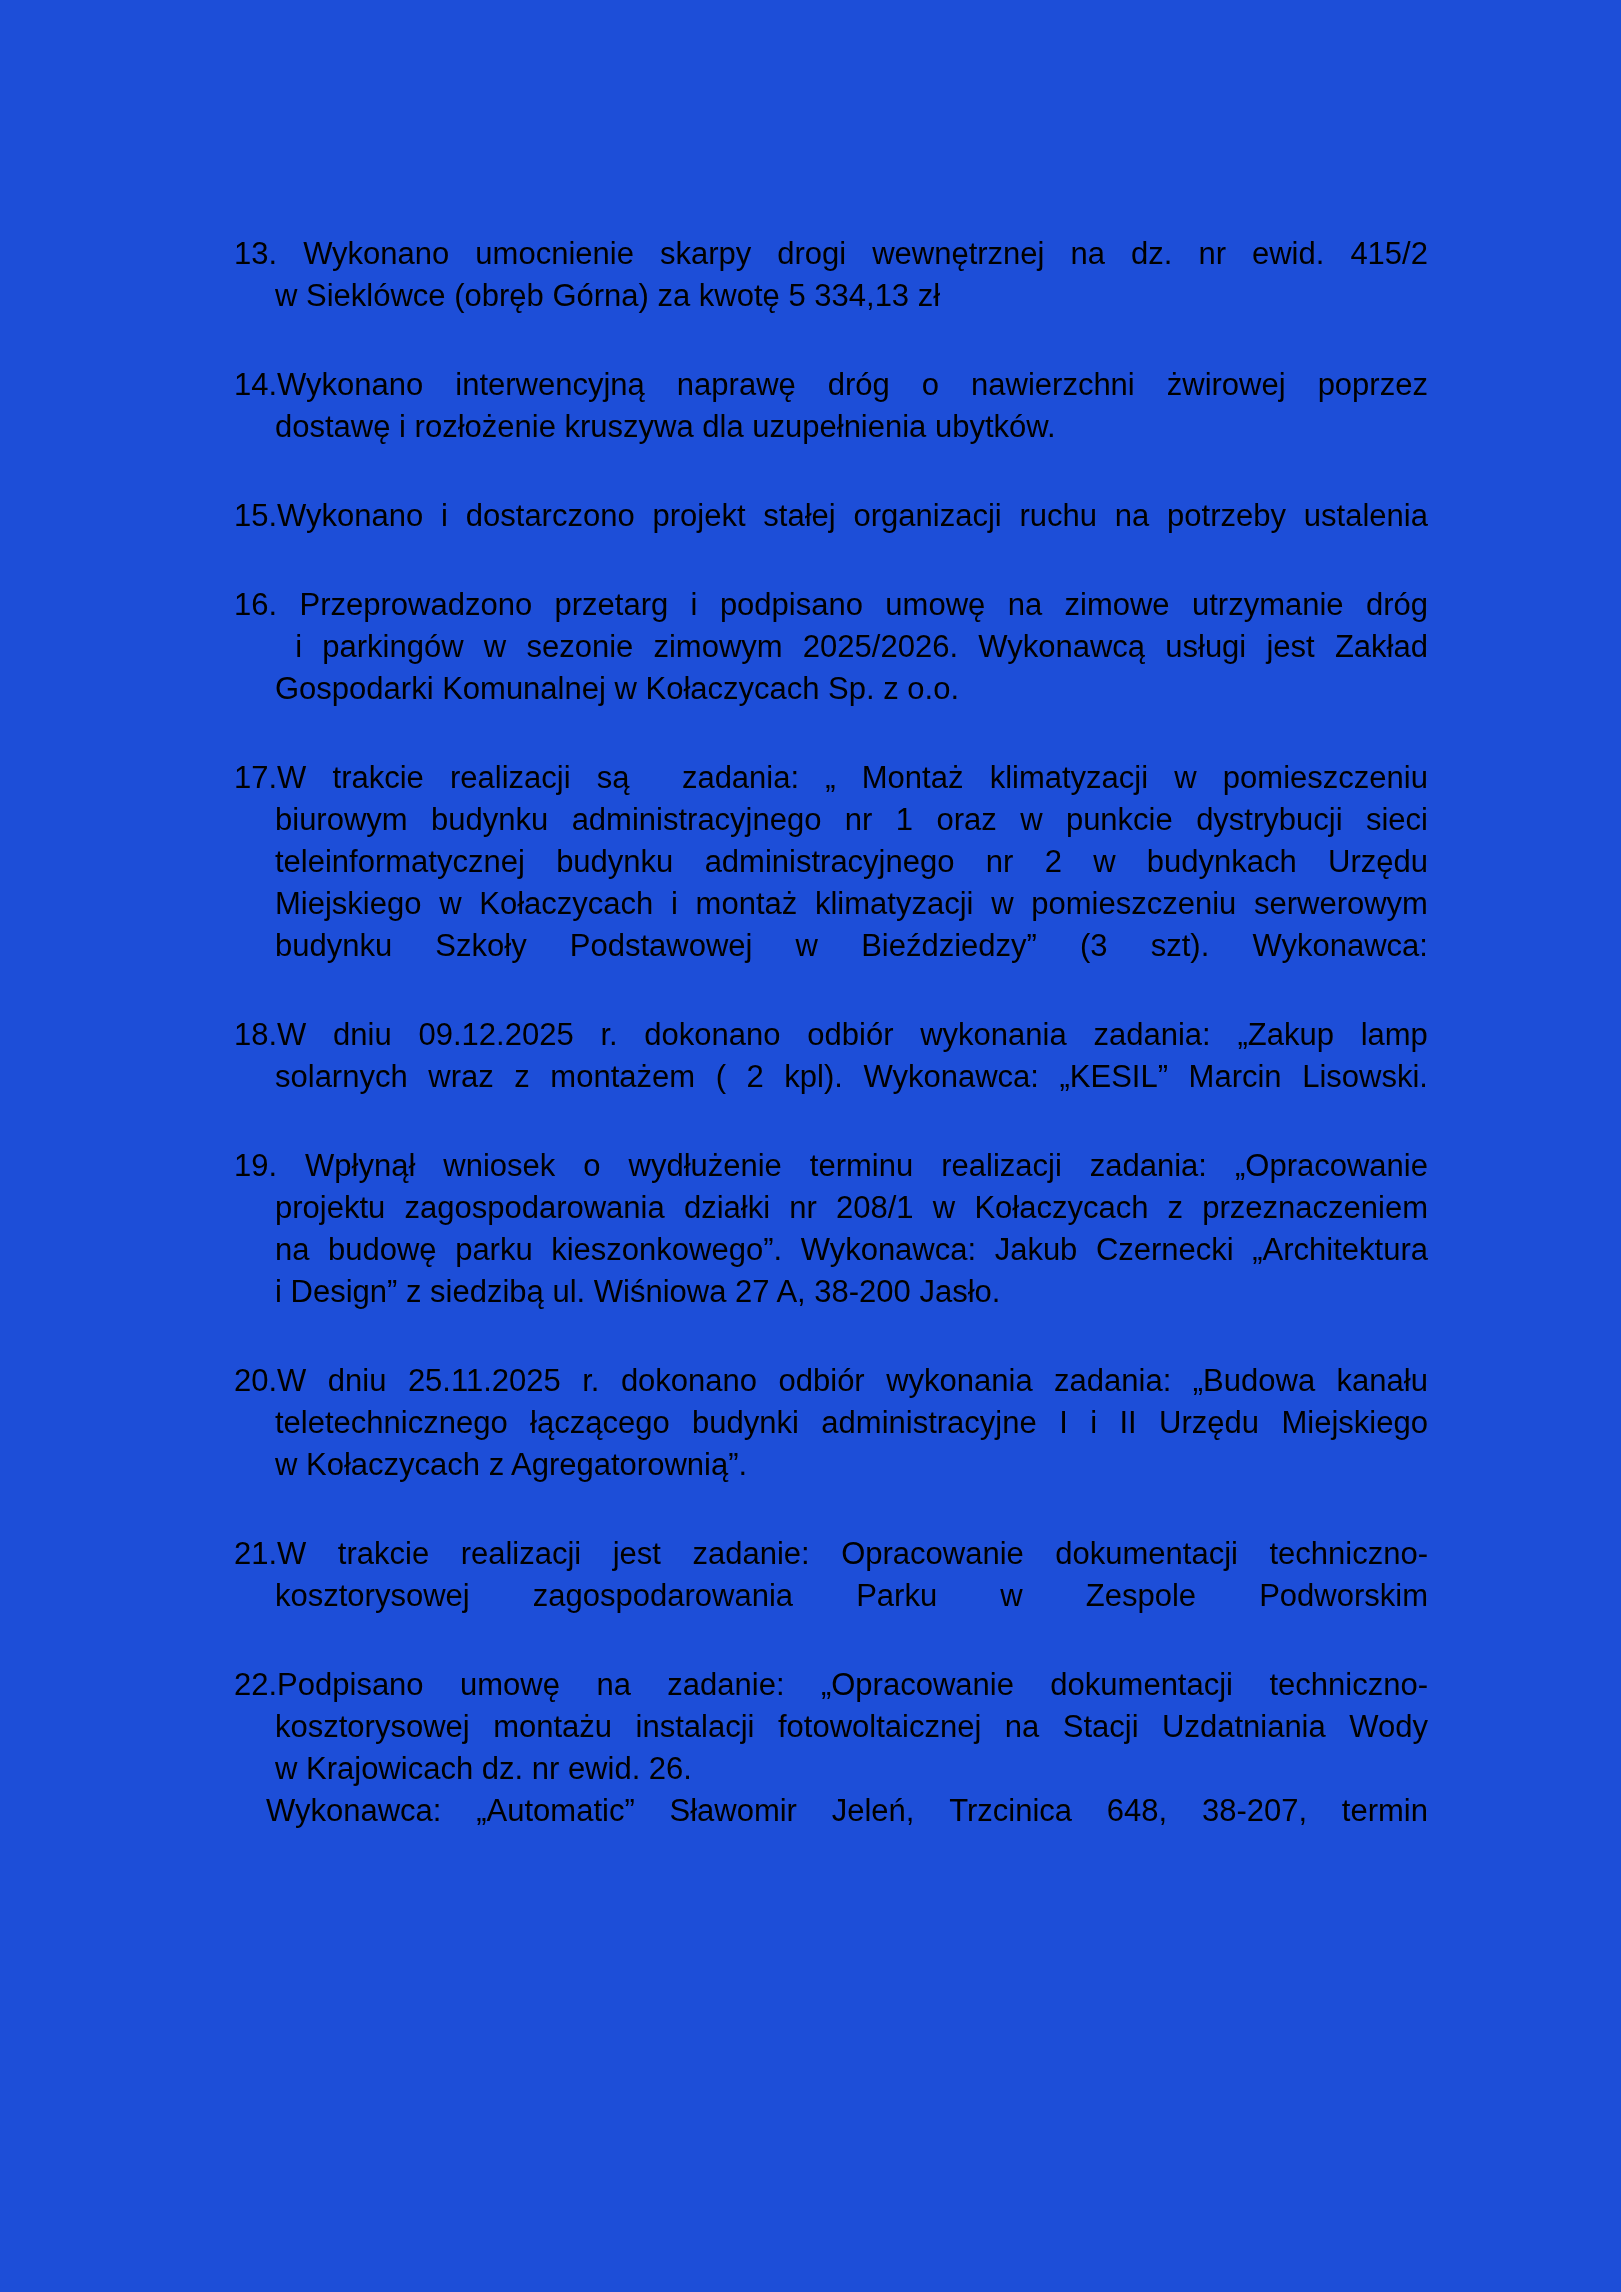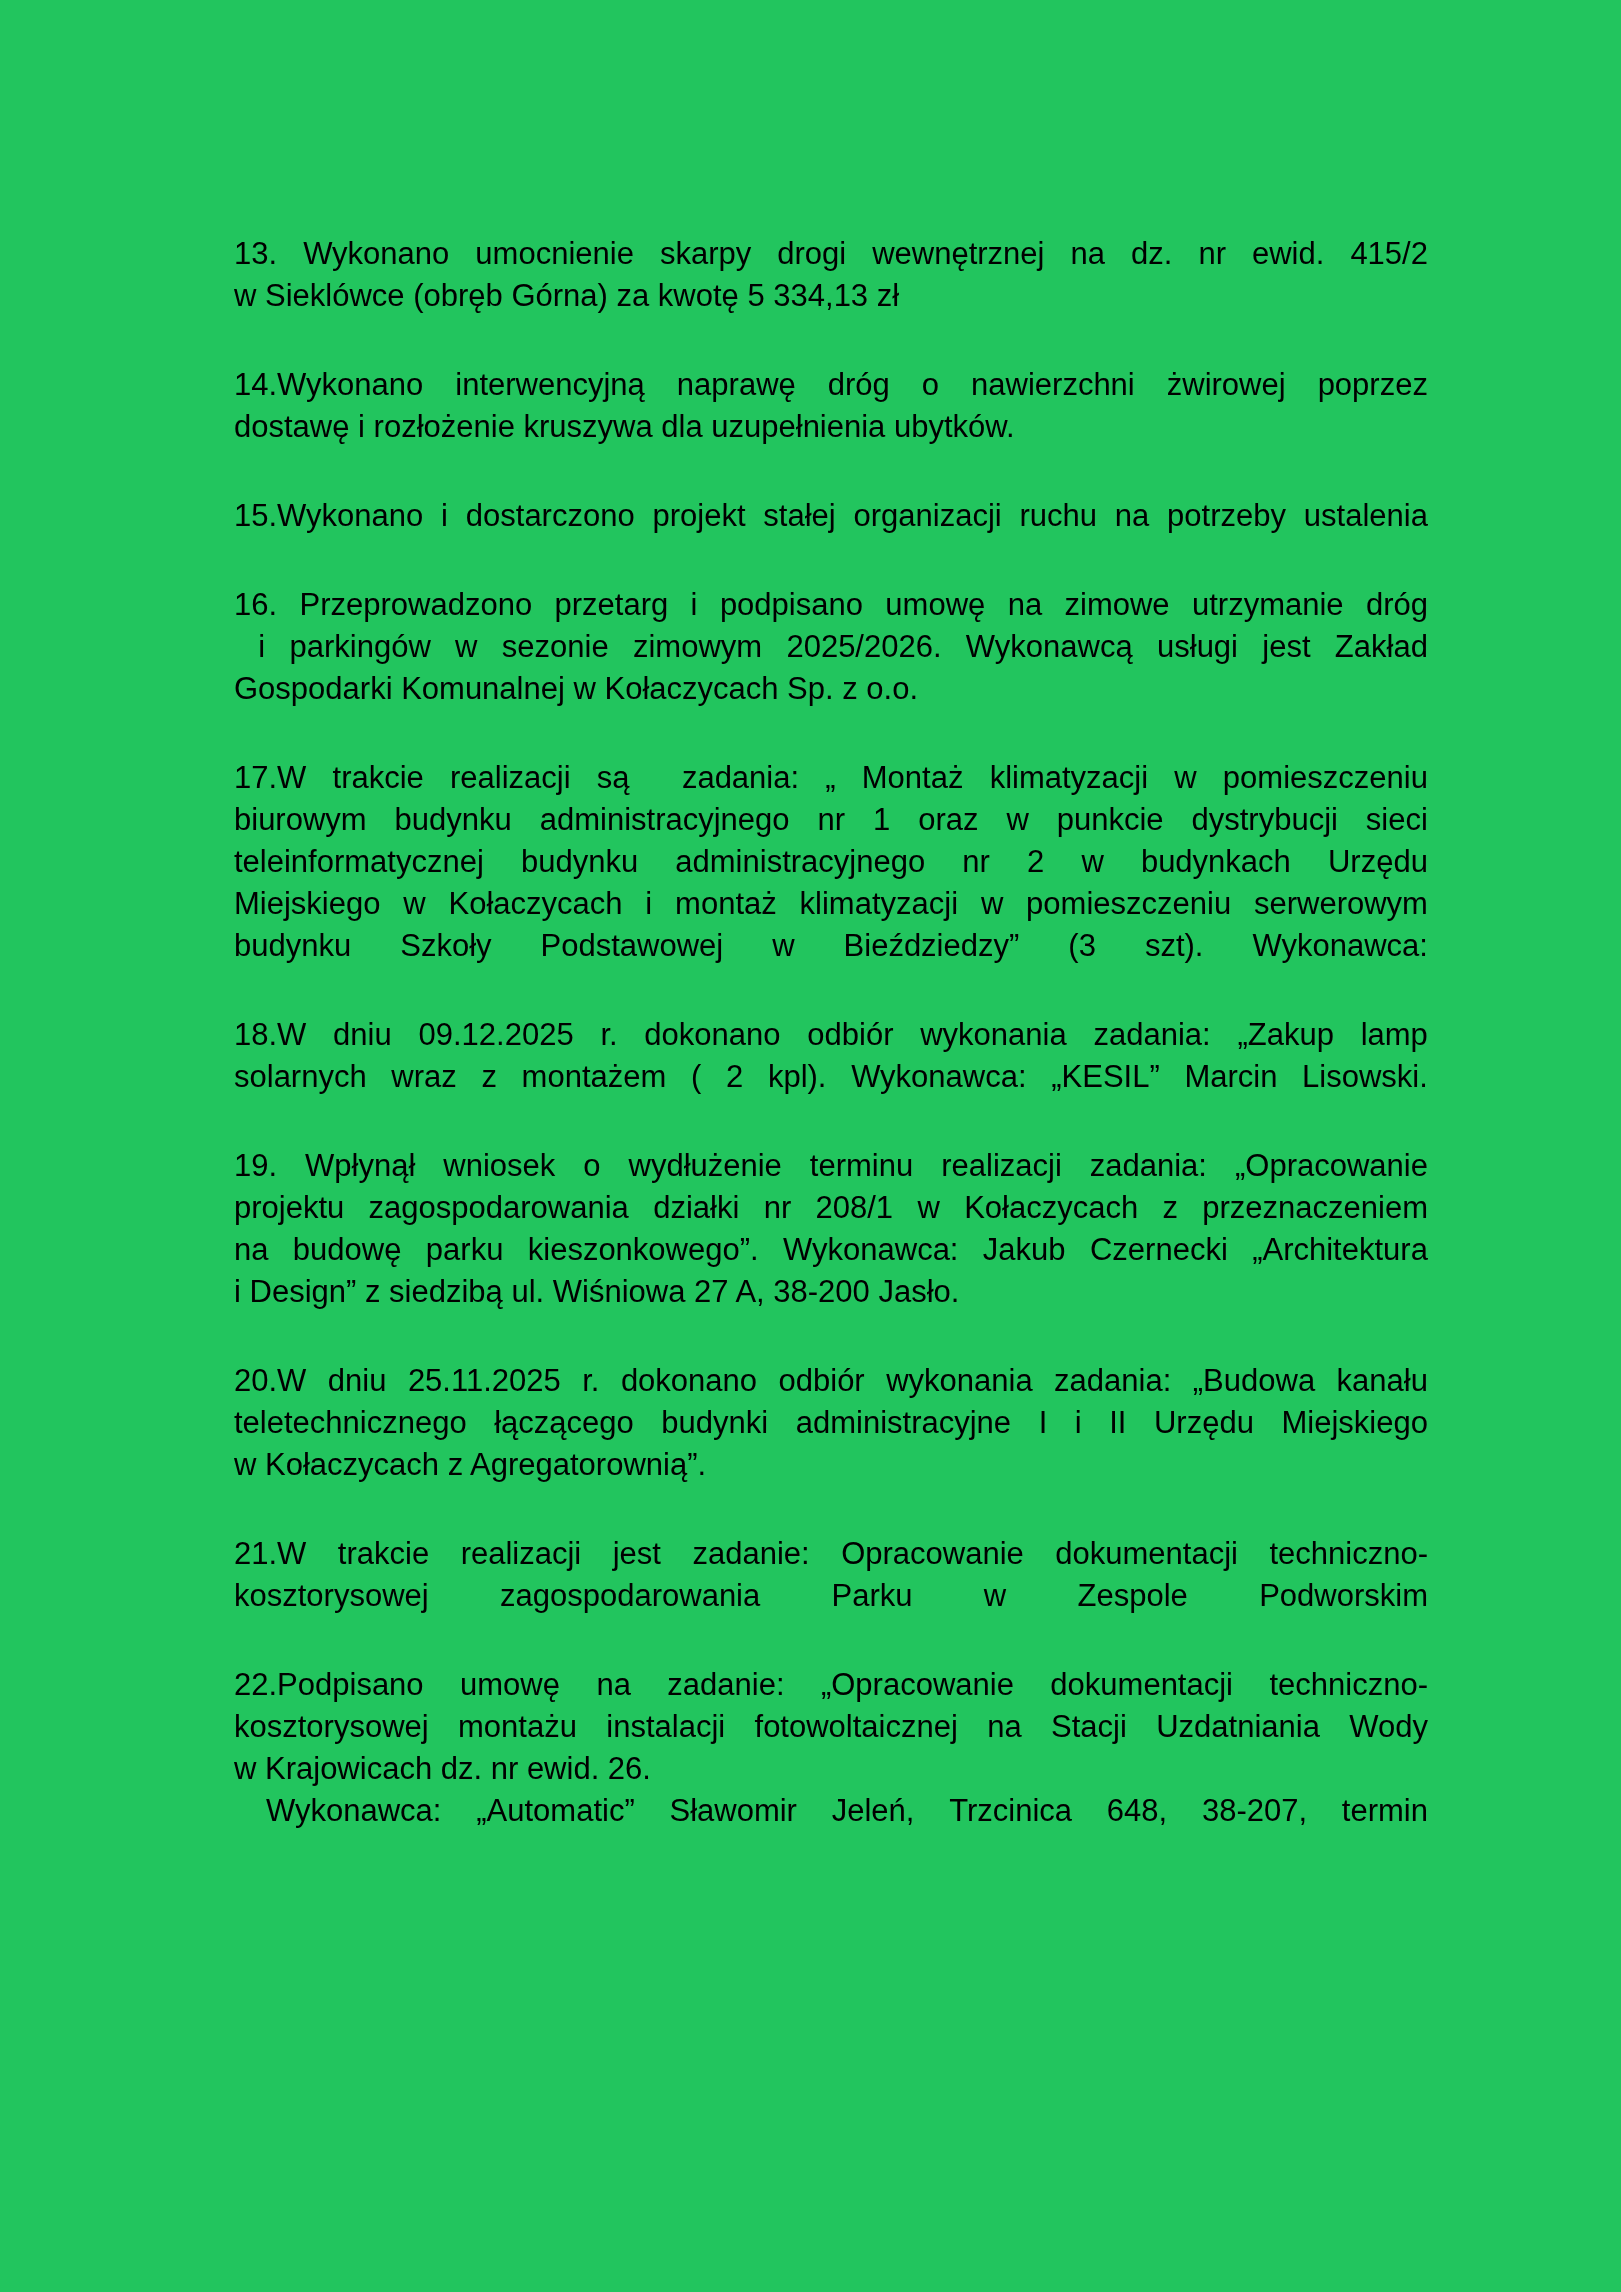--- a/index.html
+++ b/index.html
@@ -5,21 +5,21 @@
   html, body {
     margin: 0;
     padding: 0;
     background: #e8e8e8;
   }
   .page {
     position: relative;
     width: 1621px;
     height: 2293px;
     margin: 0 auto;
-    background: #22c55e;
+    background: #1d4ed8;
     color: #000000;
     font-family: "Liberation Sans", "DejaVu Sans", sans-serif;
     font-size: 31px;
     overflow: hidden;
   }
   .content {
     position: absolute;
     left: 234px;
     top: 233px;
     width: 1194px;
@@ -36,21 +36,21 @@
   
   .line.just {
     display: flex;
     justify-content: space-between;
   }
   .line.just span {
     white-space: pre;
     display: inline-block;
   }
   
-  .line.cont { }
+  .line.cont { margin-left: 41px; }
   
   .line.sub  { margin-left: 32px; }
 </style>
 </head>
 <body>
 
 <div class="page">
   <div class="content">
       <div class="item">
         <div class="line  just"><span>13.</span><span>Wykonano</span><span>umocnienie</span><span>skarpy</span><span>drogi</span><span>wewnętrznej</span><span>na</span><span>dz.</span><span>nr</span><span>ewid.</span><span>415/2</span></div>

